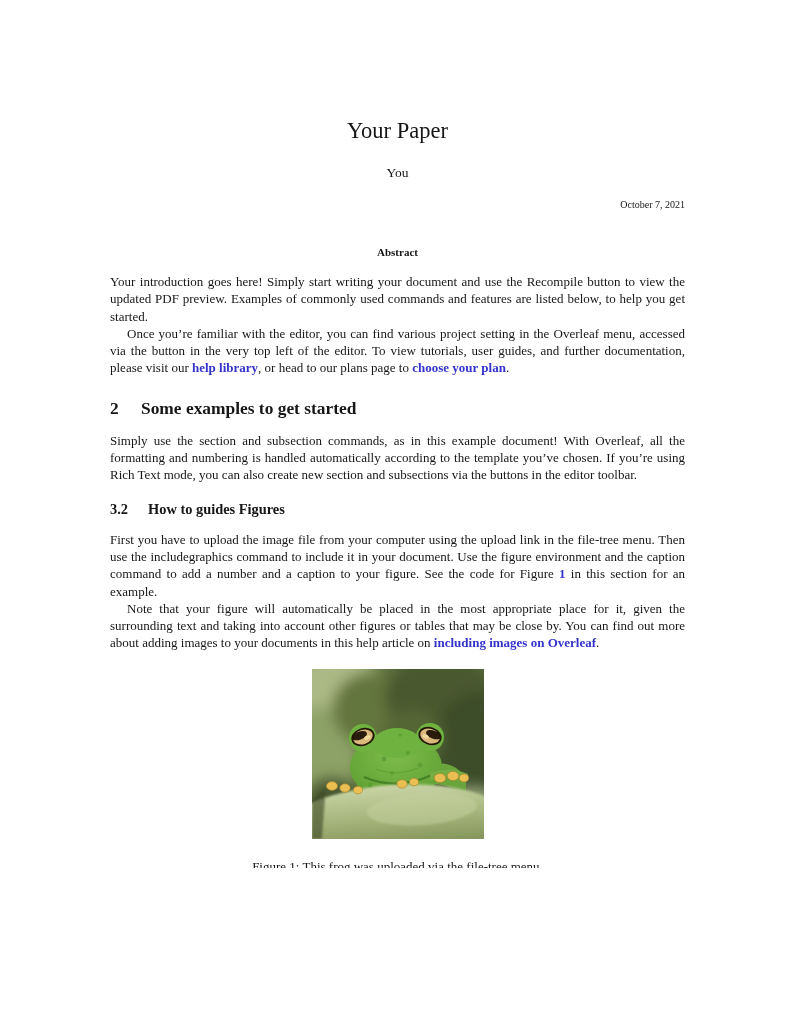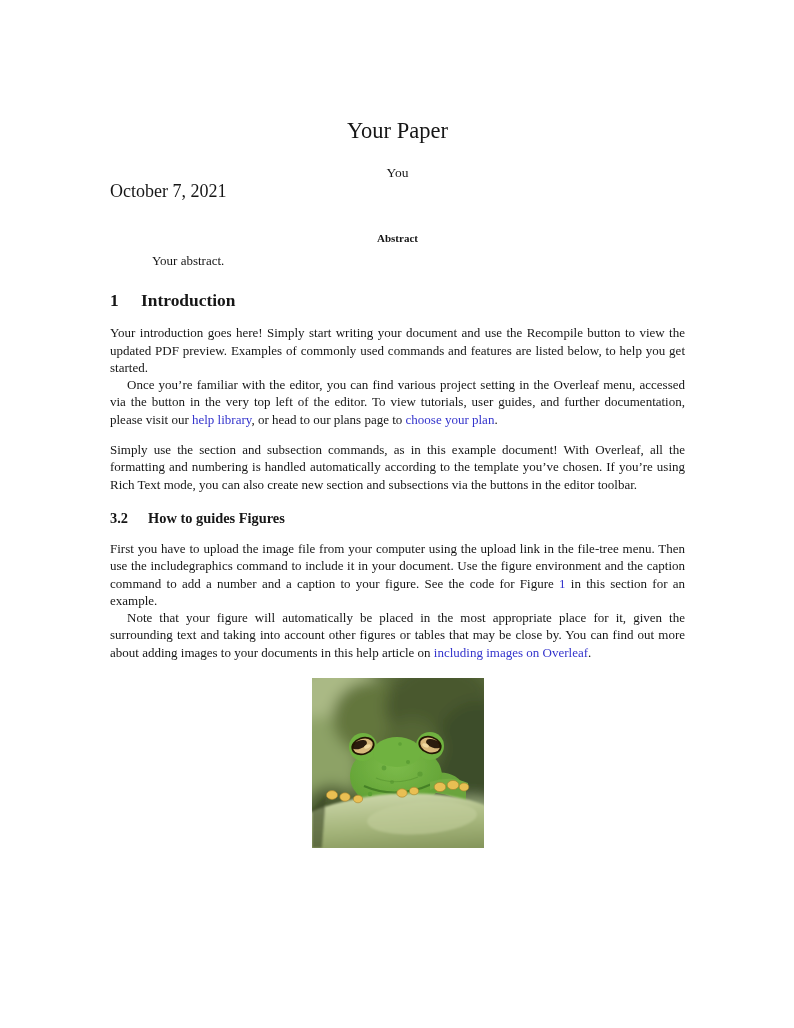--- a/index.html
+++ b/index.html
@@ -10,64 +10,63 @@
     margin: 0 auto;
     background: #ffffff;
     box-sizing: border-box;
     padding: 118px 109px 0 110px;
     font-family: "Liberation Serif", "DejaVu Serif", serif;
     color: var(--text, #161616);
     overflow: hidden;
   }
   .doc-title { text-align: center; font-size: 22.5px; line-height: 25px; margin: 0; font-weight: normal; }
   .doc-author { text-align: center; font-size: 13.5px; line-height: 18px; margin-top: 21px; }
-  .doc-date { text-align: left; font-size: 18px; line-height: 18px; }
+  .doc-date { text-align: right; font-size: 10px; line-height: 18px; margin-top: 14px; }
 
   .abstract { margin-top: 31px; }
   .abstract-title { text-align: center; font-weight: bold; font-size: 11px; line-height: 15px; margin: 0; }
   .abstract-body { margin: 6px 42px 0 24px; text-indent: 18px; font-size: 13px; line-height: 17.3px; }
 
   h2.sec { font-size: 17.4px; line-height: 21px; font-weight: bold; margin: 21px 0 0 0; }
   h2.sec .num { display: inline-block; width: 31px; }
   h3.subsec { font-size: 14.4px; line-height: 17px; font-weight: bold; margin: 17px 0 0 0; }
   h3.subsec .num { display: inline-block; width: 38px; }
 
   p.body { font-size: 13px; line-height: 17.3px; text-align: justify; margin: 0; }
   p.body.first { margin-top: 13px; }
   p.body.indent { text-indent: 17px; }
 
-  a.link { color: var(--link, #3333cc); text-decoration: none; cursor: pointer; }
+  a.link { color: var(--link, #3333cc); text-decoration: none; cursor: pointer; font-weight: bold; }
 
   .figure-block { margin-top: 17px; text-align: center; }
   .figure-img { display: inline-block; width: 172px; height: 170px; }
   .figure-img svg { display: block; }
   .figure-caption { text-align: center; font-size: 13px; line-height: 16px; margin-top: 16px; }
 
   .page-number { position: absolute; top: 980px; left: 0; right: 0; text-align: center; font-size: 13px; }
 </style>
 </head>
 <body>
 
 <div class="page">
 
   <h1 class="doc-title">Your Paper</h1>
   <div class="doc-author">You</div>
   <div class="doc-date">October 7, 2021</div>
 
   <div class="abstract">
     <div class="abstract-title">Abstract</div>
-    <p class="abstract-body">Your abstract.</p>
   </div>
 
-  <h2 class="sec">
-    <span class="num">1</span><span>Introduction</span>
-  </h2>
   <p class="body first">Your introduction goes here! Simply start writing your document and use the Recompile button to view the updated PDF preview. Examples of commonly used commands and features are listed below, to help you get started.</p>
   <p class="body indent"><span>Once you’re familiar with the editor, you can find various project setting in the Overleaf menu, accessed via the button in the very top left of the editor. To view tutorials, user guides, and further documentation, please visit our </span><a class="link">help library</a><span>, or head to our plans page to </span><a class="link">choose your plan</a><span>.</span></p>
 
+  <h2 class="sec">
+    <span class="num">2</span><span>Some examples to get started</span>
+  </h2>
 
   <p class="body first">Simply use the section and subsection commands, as in this example document! With Overleaf, all the formatting and numbering is handled automatically according to the template you’ve chosen. If you’re using Rich Text mode, you can also create new section and subsections via the buttons in the editor toolbar.</p>
 
   <h3 class="subsec">
     <span class="num">3.2</span><span>How to guides Figures</span>
   </h3>
   <p class="body first"><span>First you have to upload the image file from your computer using the upload link in the file-tree menu. Then use the includegraphics command to include it in your document. Use the figure environment and the caption command to add a number and a caption to your figure. See the code for Figure </span><a class="link">1</a><span> in this section for an example.</span></p>
   <p class="body indent"><span>Note that your figure will automatically be placed in the most appropriate place for it, given the surrounding text and taking into account other figures or tables that may be close by. You can find out more about adding images to your documents in this help article on </span><a class="link">including images on Overleaf</a><span>.</span></p>
 
   <div class="figure-block">
@@ -150,17 +149,18 @@
             <ellipse cx="90" cy="115" rx="5.2" ry="4.2"></ellipse>
             <ellipse cx="102" cy="113" rx="4.6" ry="3.8"></ellipse>
             <ellipse cx="128" cy="109" rx="5.8" ry="4.6"></ellipse>
             <ellipse cx="141" cy="107" rx="5.8" ry="4.6"></ellipse>
             <ellipse cx="152" cy="109" rx="4.8" ry="4"></ellipse>
           </g>
           <circle cx="58" cy="116" r="2.2" fill="#5aa032"></circle>
         </g>
       </svg>
     </span>
+    <div class="figure-caption">Figure 1: This frog was uploaded via the file-tree menu.</div>
   </div>
 
   <div class="page-number">1</div>
 
 </div>
 
 </body></html>

